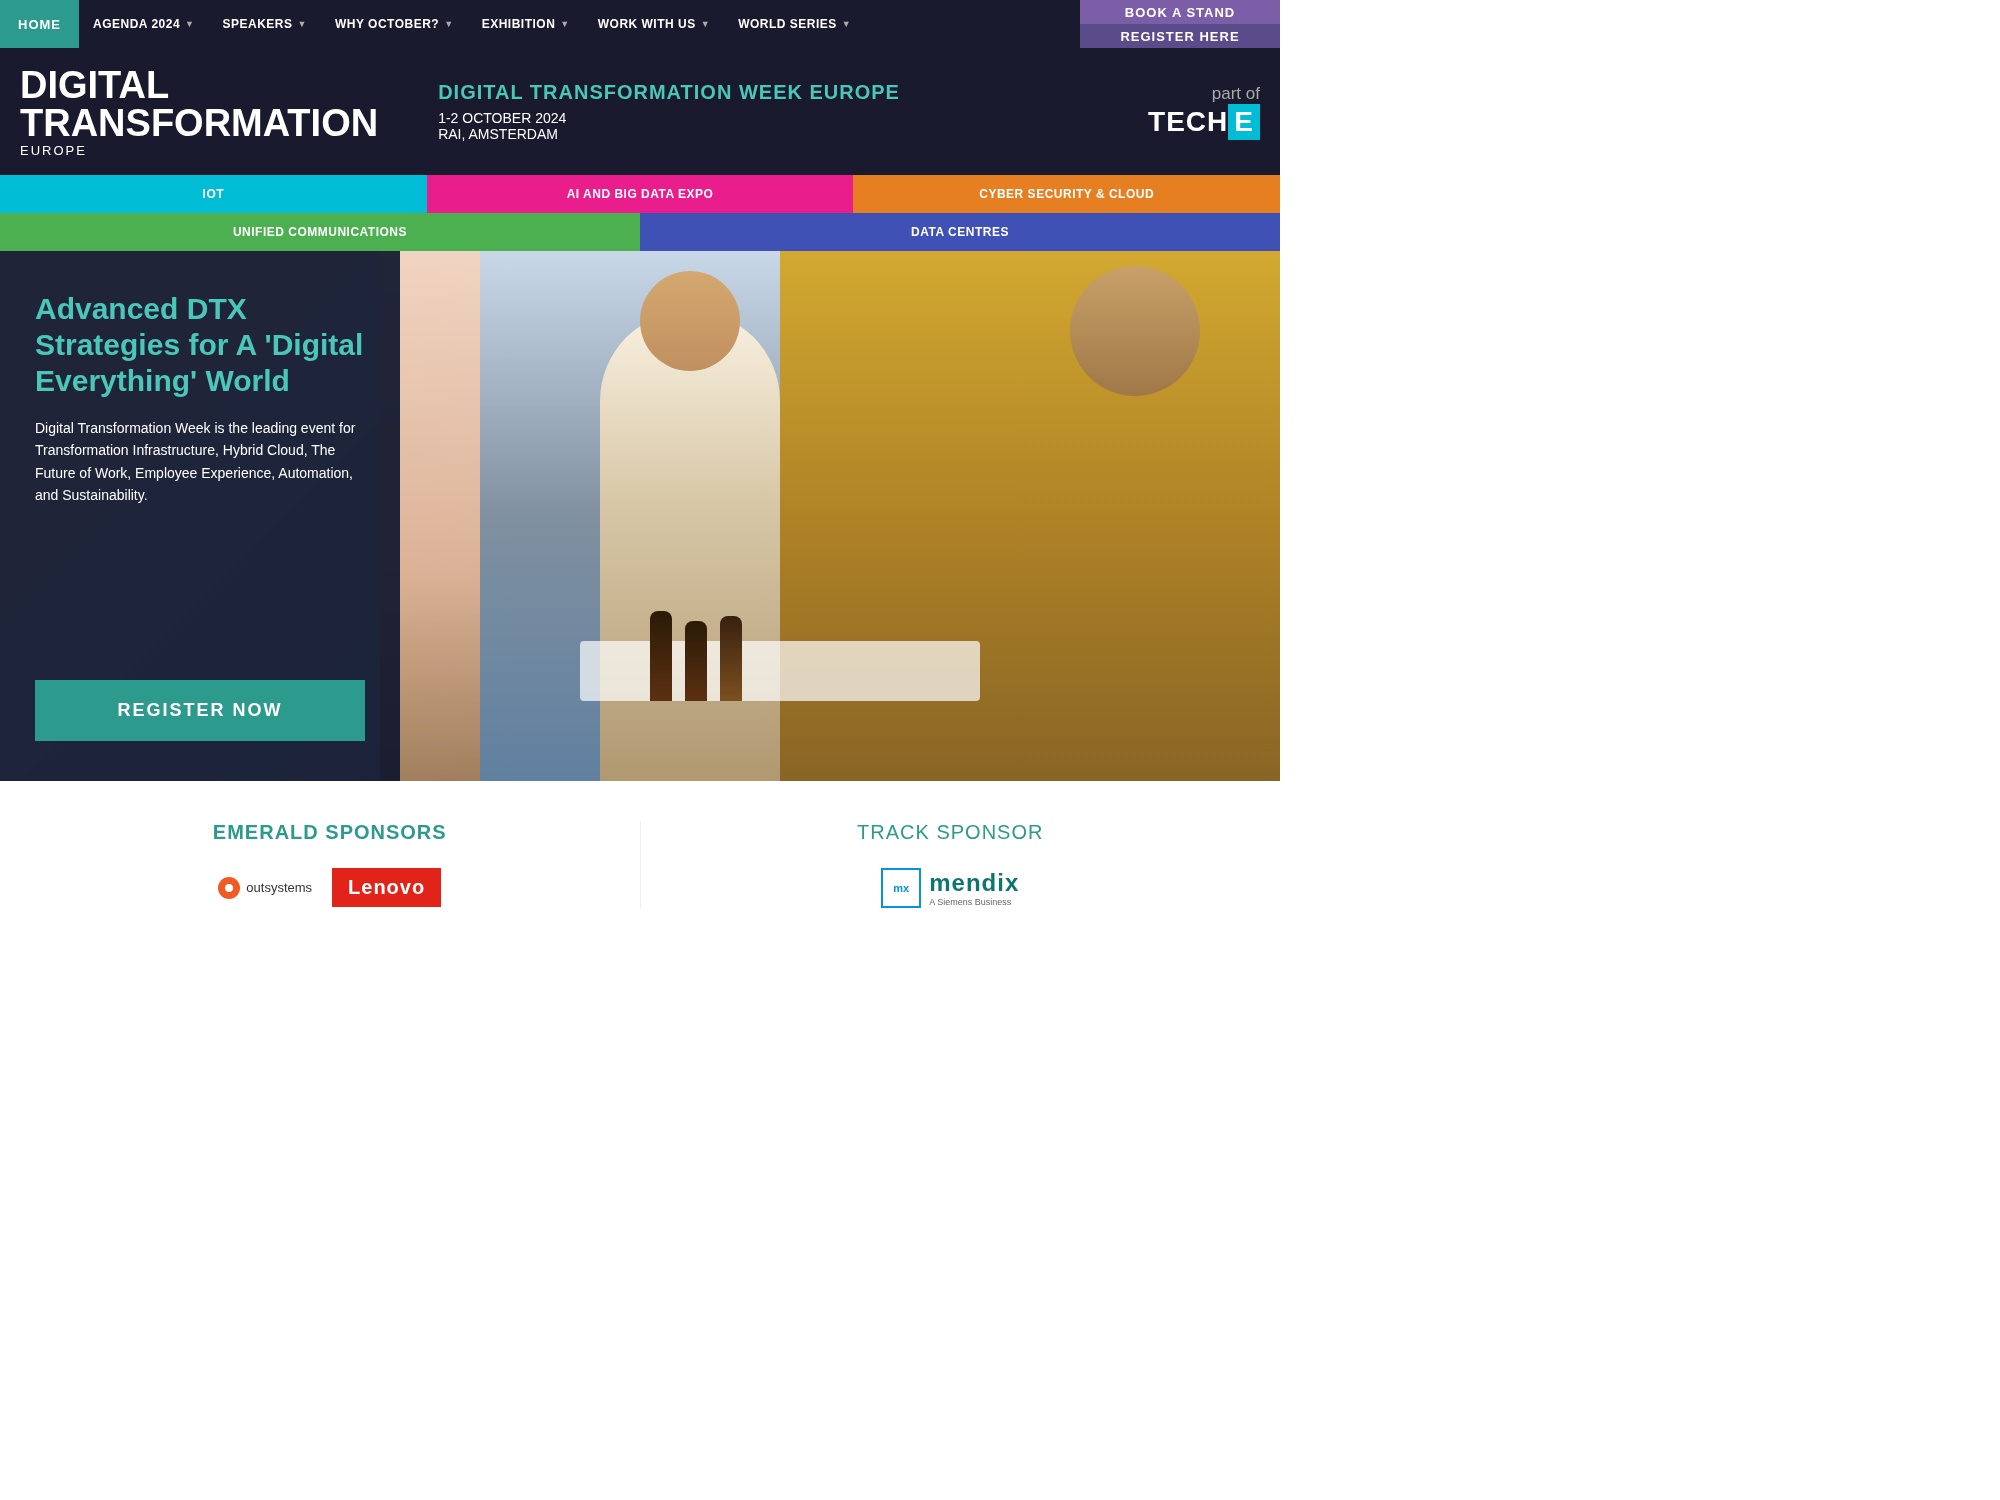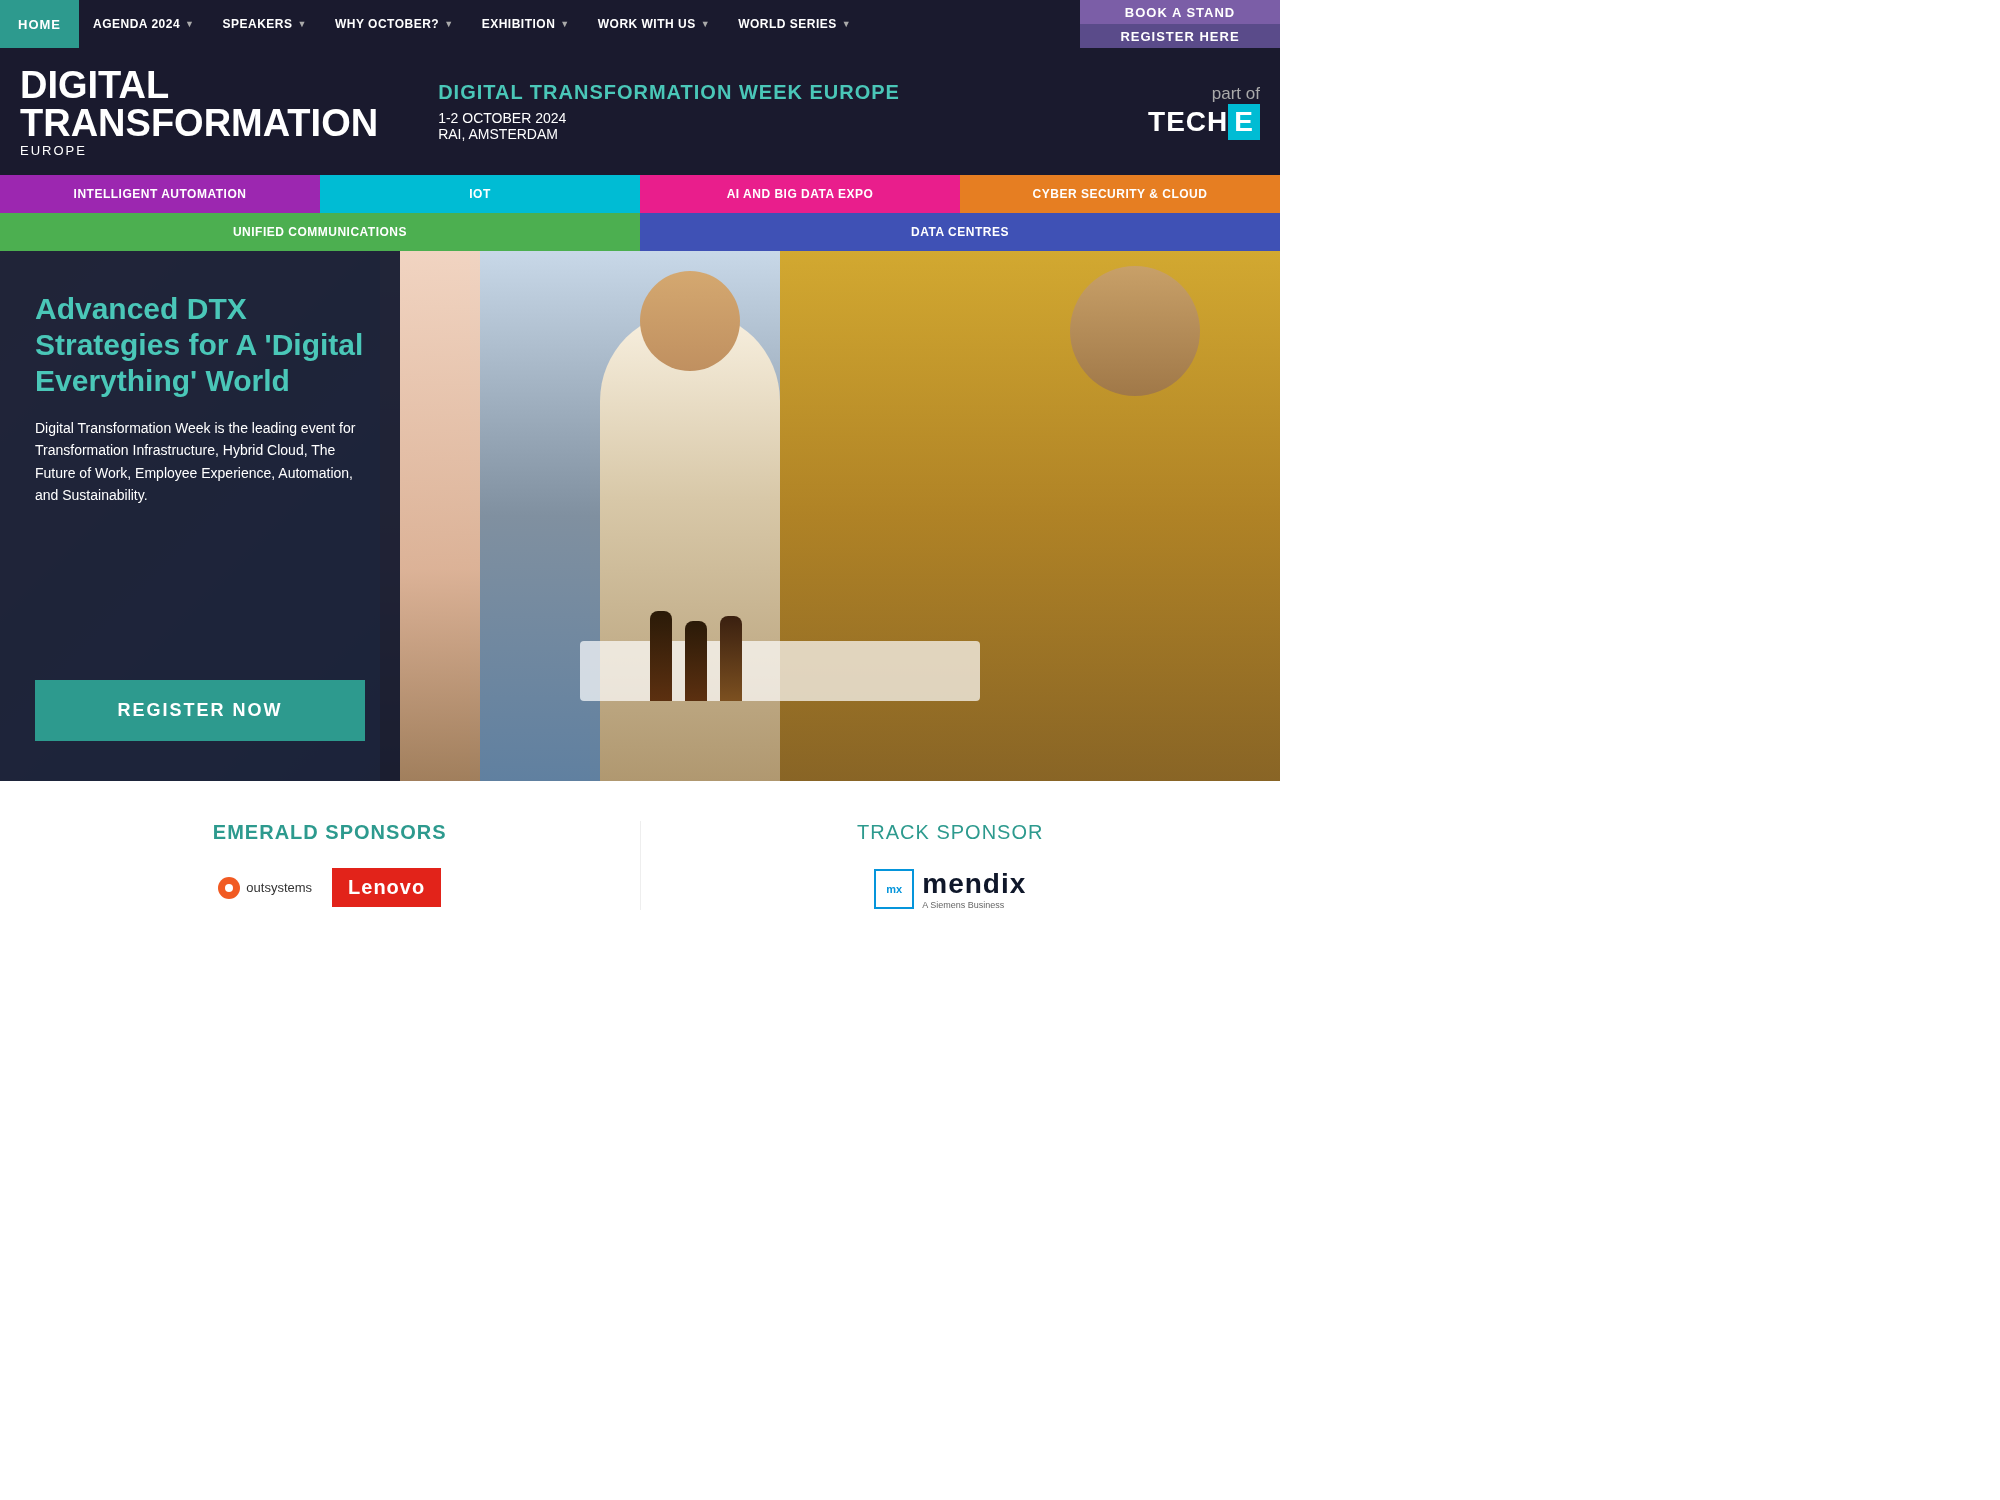--- a/index.html
+++ b/index.html
@@ -294,23 +294,23 @@
       display: flex; align-items: center; justify-content: center;
       font-size: 11px;
       font-weight: bold;
       color: #0595db;
     }
     .mendix-text {
       display: flex;
       flex-direction: column;
     }
     .mendix-name {
-      font-size: 28px;
-      font-weight: 900;
-      color: #0f172a;
+      font-size: 24px;
+      font-weight: 900;
+      color: #0f766e;
       letter-spacing: 1px;
     }
     .mendix-sub {
       font-size: 9px;
       color: #666;
     }
 
     
     .logo-uuma {
       font-size: 22px;
@@ -377,21 +377,20 @@
   <div class="header-partner">
     <div class="part-of">part of</div>
     <div class="tech-expo">
       <span>TECH</span>
         <span class="tech-expo-e">E</span>
     </div>
   </div>
 </div>
 
 <div class="cat-bar-1">
-  <div class="cat-item cat-purple">INTELLIGENT AUTOMATION</div>
   <div class="cat-item cat-cyan">IOT</div>
   <div class="cat-item cat-pink">AI AND BIG DATA EXPO</div>
   <div class="cat-item cat-orange">CYBER SECURITY &amp; CLOUD</div>
 </div>
 
 <div class="cat-bar-2">
   <div class="cat-item cat-green">UNIFIED COMMUNICATIONS</div>
   <div class="cat-item cat-blue">DATA CENTRES</div>
 </div>
 

